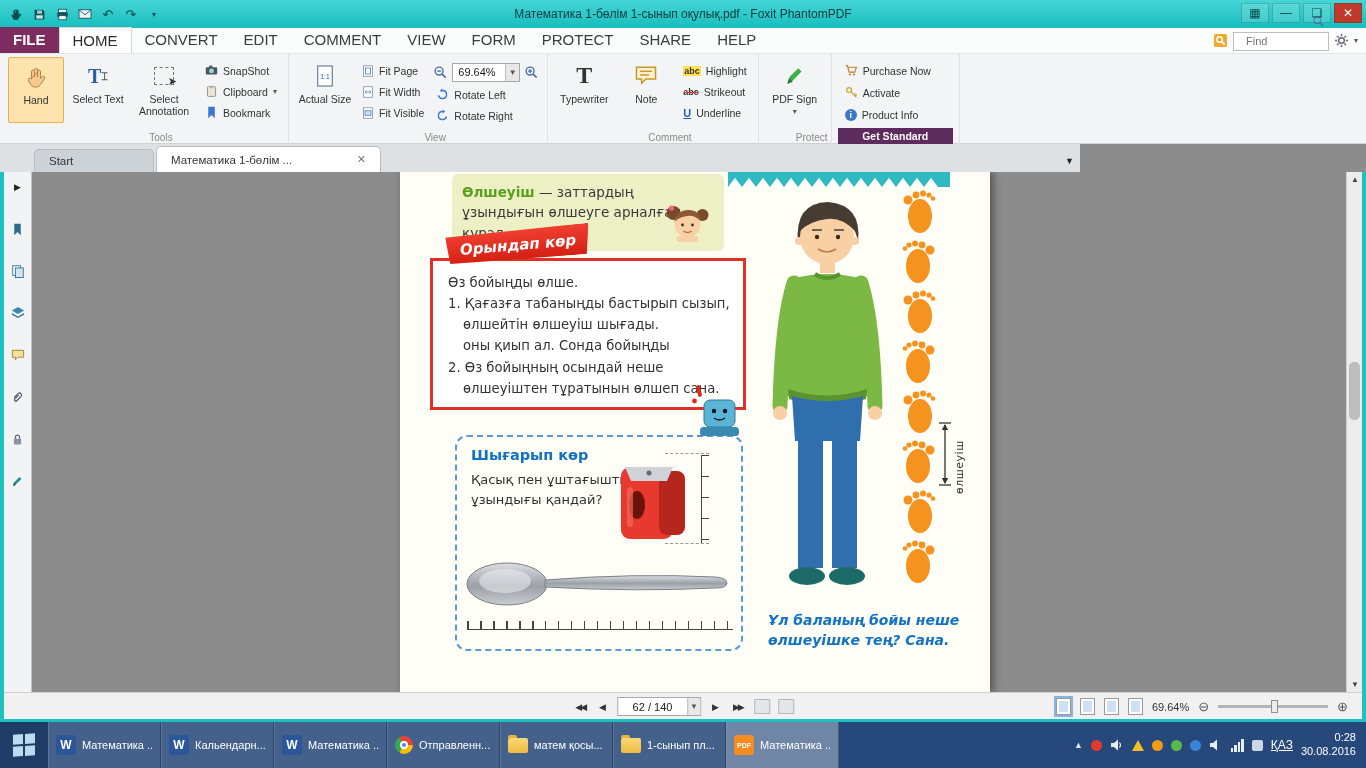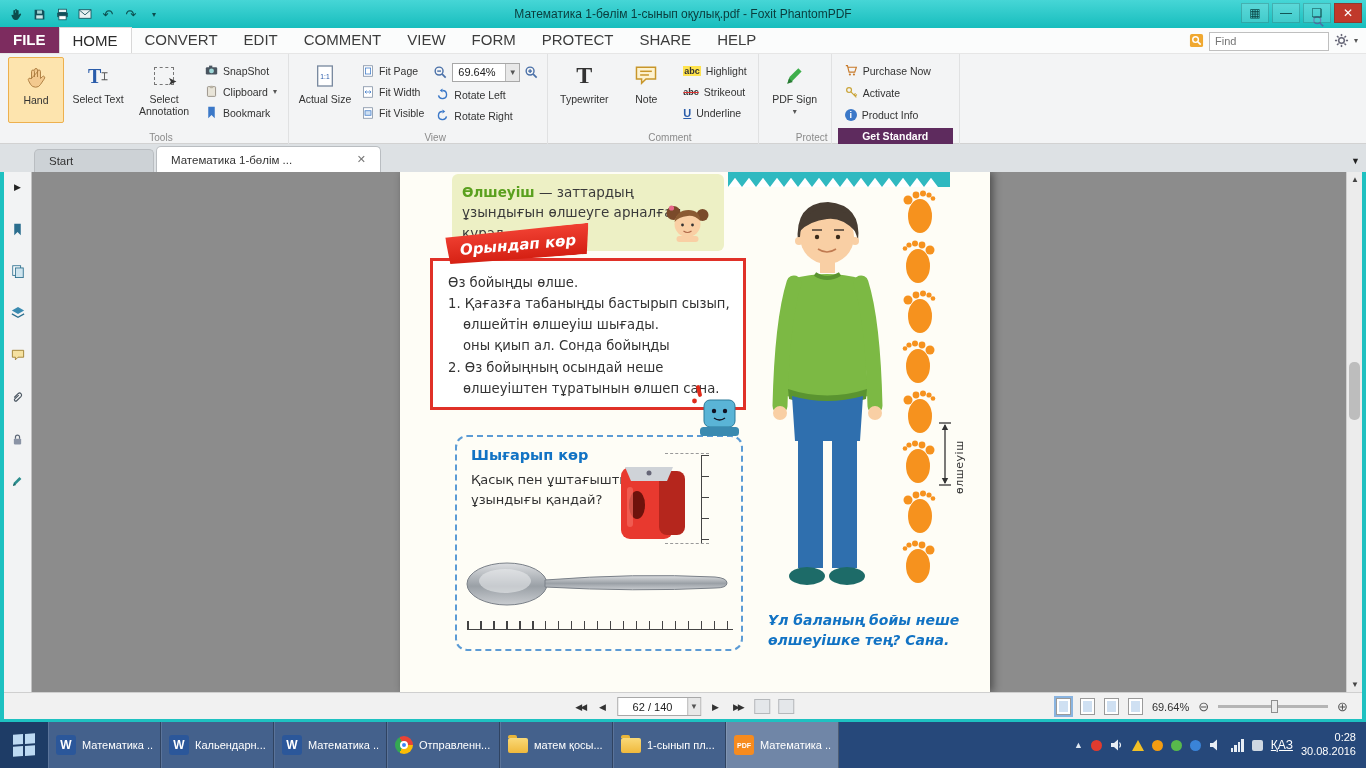--- a/index.html
+++ b/index.html
@@ -18,22 +18,22 @@
     font-size:12px; color:#0a4444; background:rgba(255,255,255,.15); border:1px solid rgba(0,60,60,.25); }
   .win-btn.close { background:#c0392b; color:#fff; }
 
   
   .menubar { position:absolute; top:28px; left:0; width:1366px; height:26px; background:#fbfcfc;
     border-bottom:1px solid #e6e6e6; display:flex; align-items:flex-end; }
   .mtab { height:26px; line-height:26px; padding:0 13px; font-size:15px; color:#3c3c3c; }
   .mtab.file { background:#7d2c5f; color:#fff; font-weight:bold; }
   .mtab.active { background:#fff; border:1px solid #d8d8d8; border-bottom:none; color:#2c2c2c; }
   .find-area { position:absolute; right:8px; top:3px; display:flex; align-items:center; gap:5px; }
-  .find-box { width:120px; height:19px; border:1px solid #bfbfbf; background:#fff; font-size:11px;
-    padding:0 18px 0 5px; color:#444; }
+  .find-box { width:96px; height:19px; border:1px solid #bfbfbf; background:#fff; font-size:11px;
+    padding:0 18px 0 12px; color:#444; }
   .find-mag { position:relative; }
   .find-mag svg { position:absolute; right:4px; top:-16px; }
 
   
   .ribbon { position:absolute; top:54px; left:0; width:1366px; height:90px; background:#f3f4f5;
     border-bottom:1px solid #d2d2d2; display:flex; }
   .rgroup { position:relative; height:90px; padding:3px 8px 15px 8px; display:flex; gap:6px;
     align-items:flex-start; border-right:1px solid #e0e1e2; }
   .glabel { position:absolute; bottom:1px; left:0; right:0; text-align:center; font-size:10px; color:#8a8a8a;margin-left:34px; }
   .rbig { width:56px; min-height:66px; display:flex; flex-direction:column; align-items:center;
@@ -51,21 +51,21 @@
   .abc-hl { font-size:9px; font-weight:bold; background:#ffe34d; padding:0 1px; color:#333; }
   .abc-st { font-size:9px; font-weight:bold; color:#333; text-decoration:line-through;
     text-decoration-color:#d33; }
   .u-ic { font-size:11px; font-weight:bold; color:#2a5caa; text-decoration:underline; }
   .banner { position:absolute; bottom:0; left:6px; right:6px; height:16px; background:#5e2b5e;
     color:#fff; font-size:10.5px; font-weight:bold; text-align:center; line-height:16px; }
   .upg-col { display:flex; flex-direction:column; gap:3px; padding:4px 2px 18px 2px; }
   .caret { font-size:8px; color:#555; }
 
   
-  .doctabs { position:absolute; top:144px; left:0; width:1366px; height:28px; background:#dde1e4;
+  .doctabs { position:absolute; top:144px; left:0; width:1080px; height:28px; background:#dde1e4;
     display:flex; align-items:flex-end; padding-left:34px; }
   .dtab { height:23px; margin-right:2px; padding:0 14px; background:#cdd2d6; border:1px solid #b9bdc1;
     border-bottom:none; border-radius:5px 5px 0 0; font-size:11.5px; color:#333; display:flex;
     align-items:center; gap:10px; }
   .dtab.active { height:26px; background:#fff; }
   .dtab .x { color:#777; font-size:11px; }
   .dt-chev { position:absolute; right:6px; bottom:6px; font-size:9px; color:#222; }
 
   
   .app-body { position:absolute; top:172px; left:0; width:1366px; height:550px;

